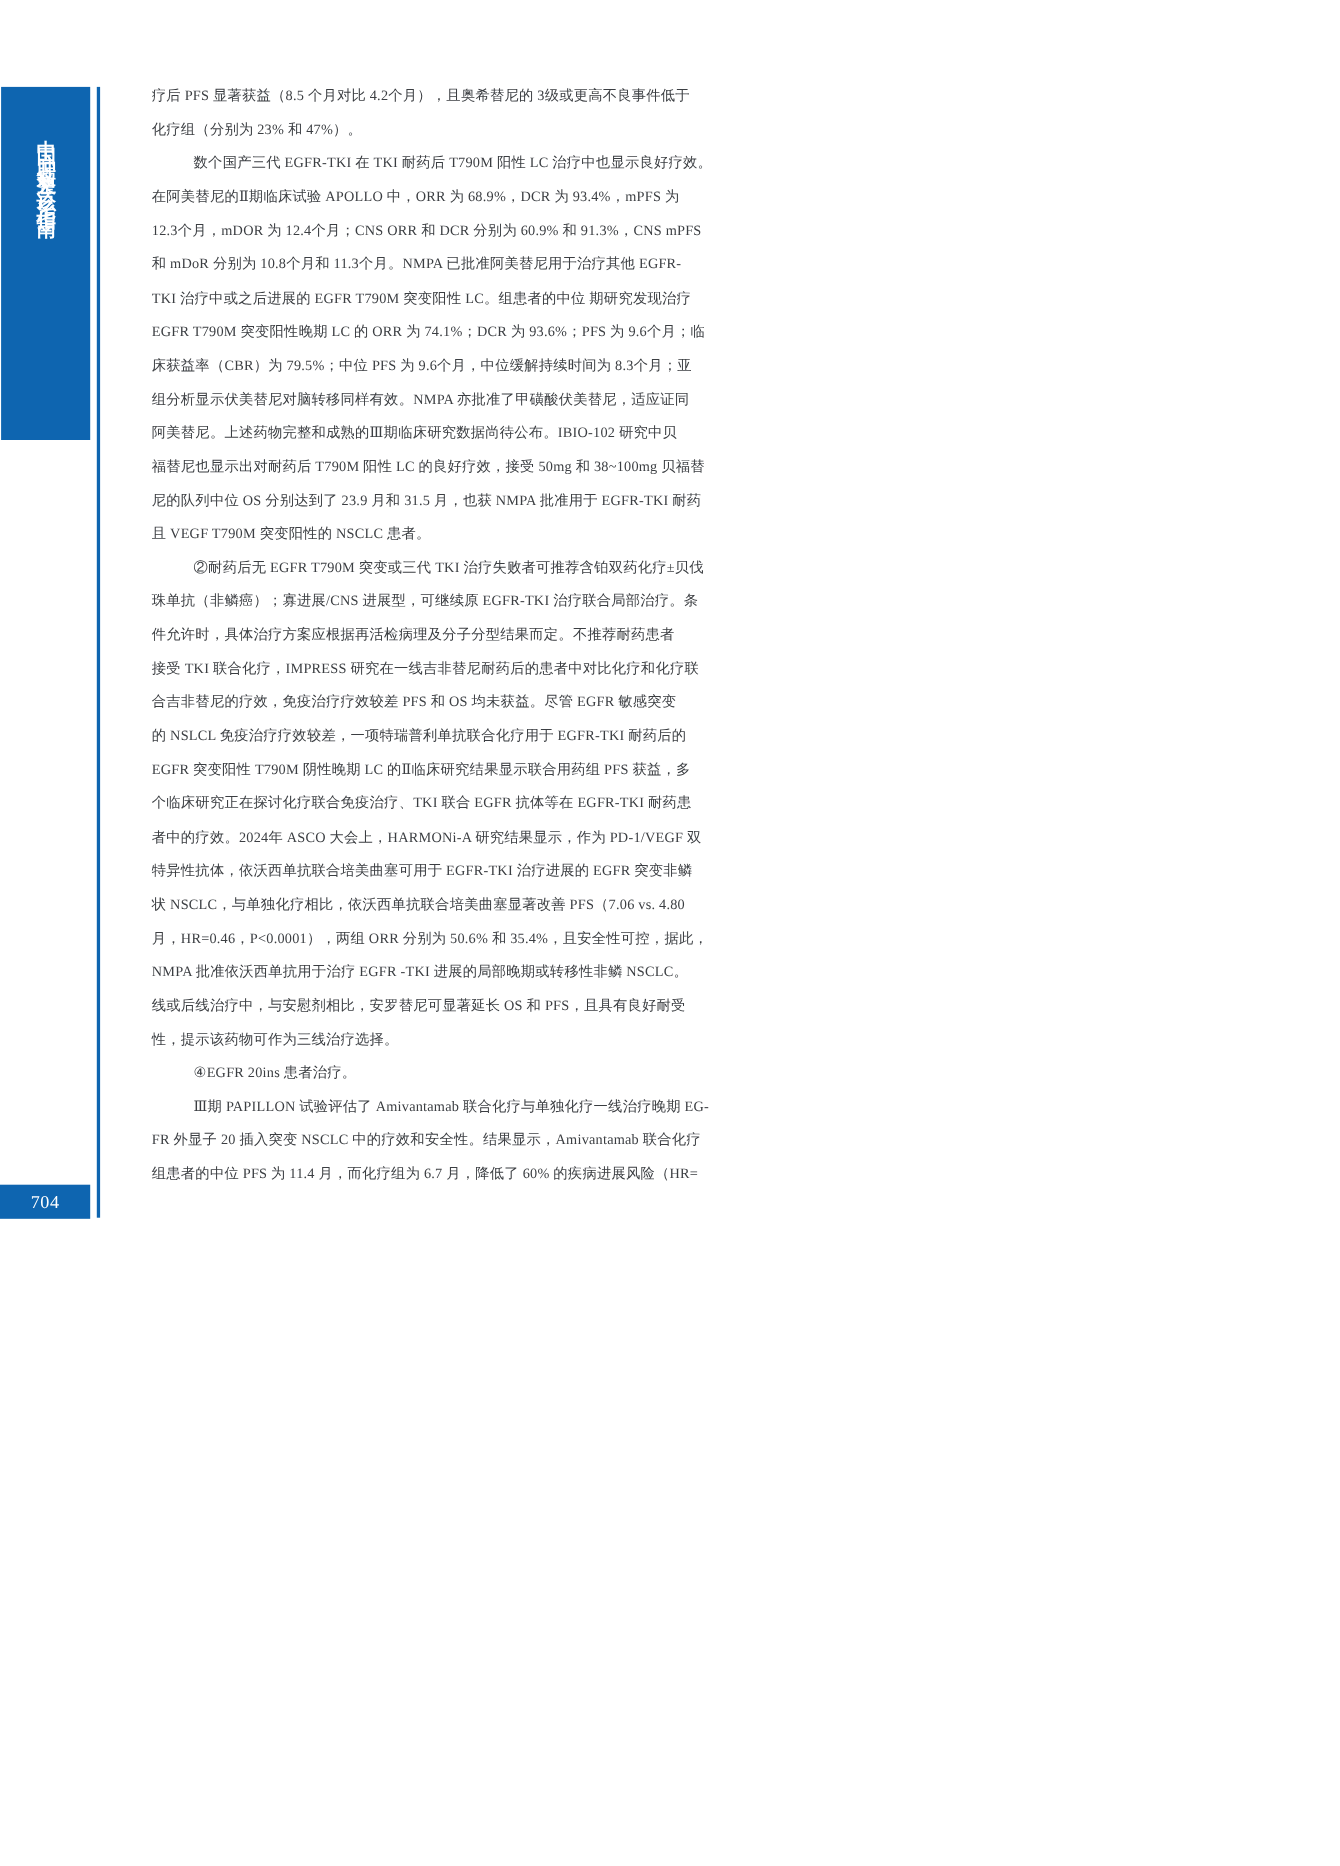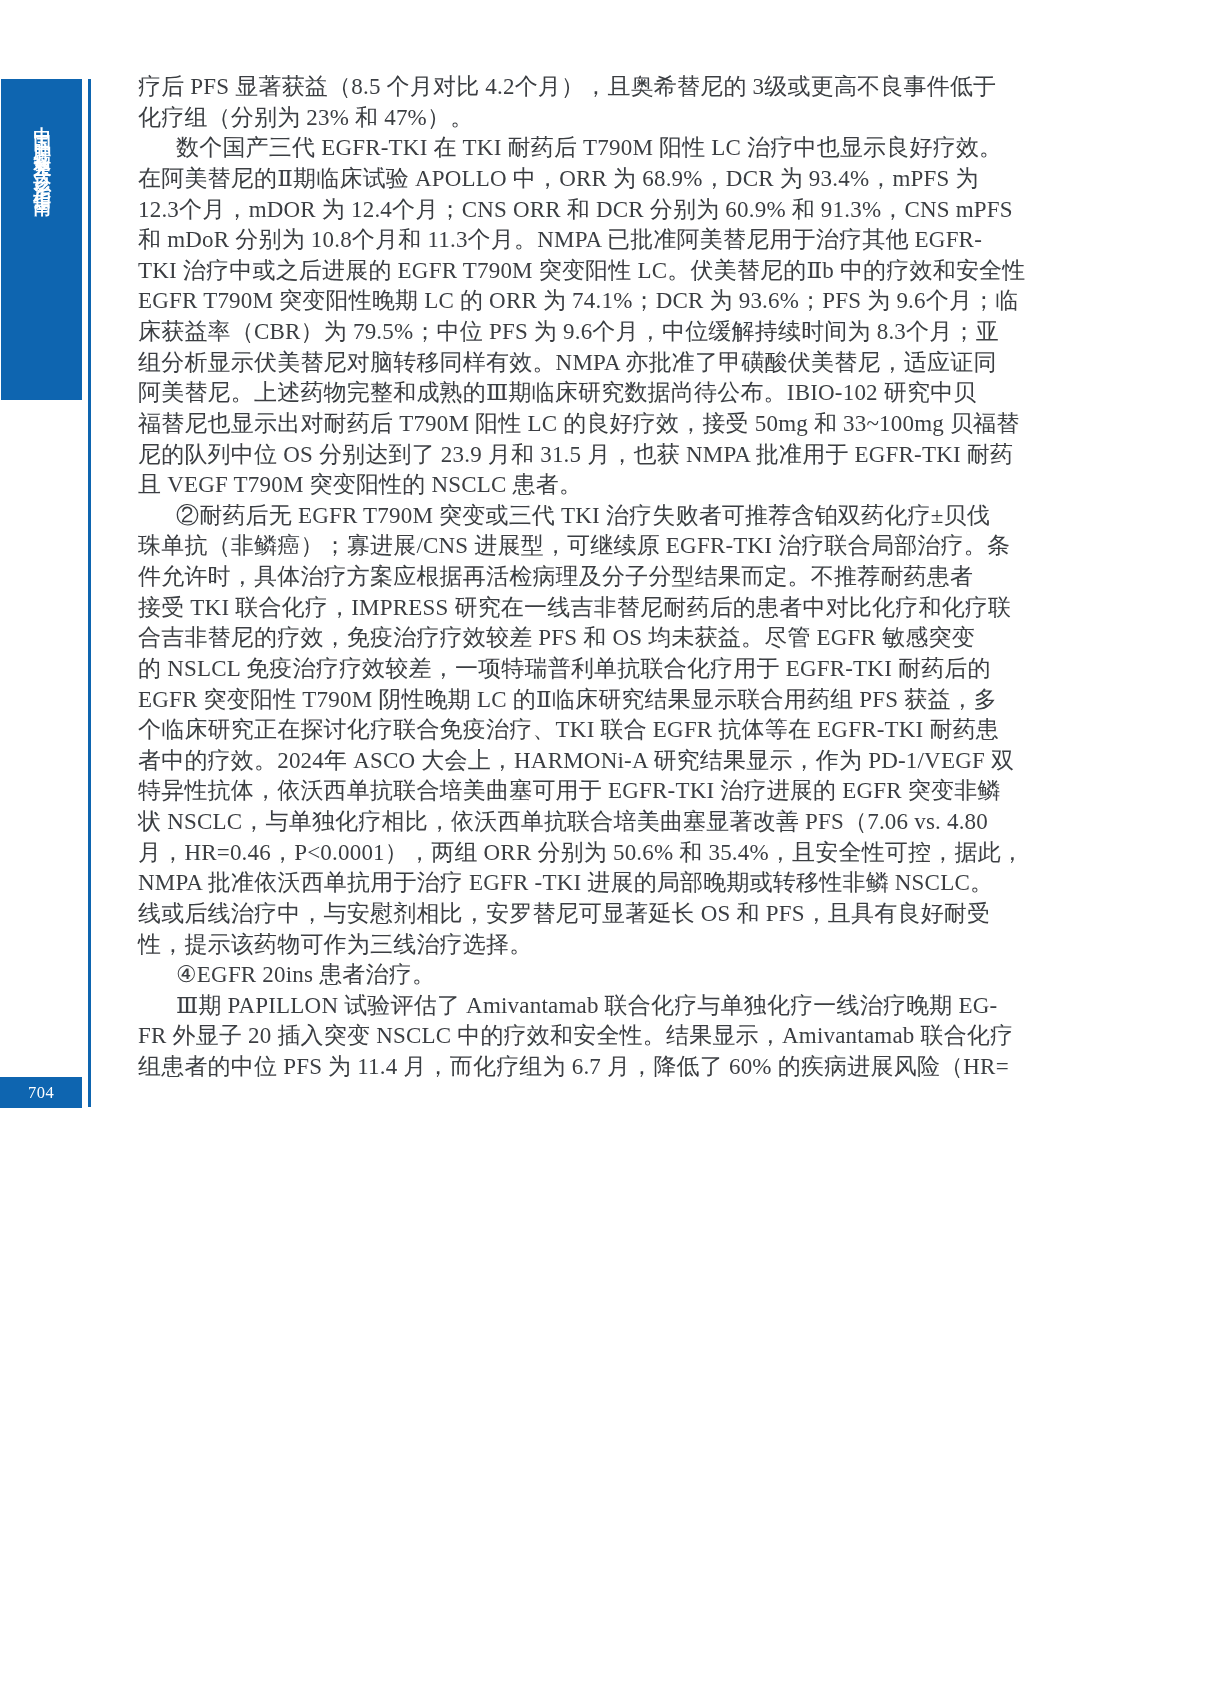--- a/index.html
+++ b/index.html
@@ -46,21 +46,21 @@
     font-family:"Liberation Serif","DejaVu Serif",serif;
   }
   
   #body-text{
     position:absolute;left:138px;top:72px;width:616px;
     color:#3b3e42;
   }
   #body-text .tline{
     height:30.64px;
     line-height:30.64px;
-    font-size:23px;
+    font-size:13px;
     white-space:nowrap;
     letter-spacing:0.2px;
     text-align:left;
   }
   #body-text .tline.indent{ padding-left:38px; }
 </style>
 </head>
 <body>
 
 <div id="page">
@@ -75,26 +75,26 @@
     <span class="num">704</span>
   </div>
 
   <div id="body-text">
       <div class="tline">疗后 PFS 显著获益（8.5 个月对比 4.2个月），且奥希替尼的 3级或更高不良事件低于</div>
       <div class="tline">化疗组（分别为 23% 和 47%）。</div>
       <div class="tline indent">数个国产三代 EGFR-TKI 在 TKI 耐药后 T790M 阳性 LC 治疗中也显示良好疗效。</div>
       <div class="tline">在阿美替尼的Ⅱ期临床试验 APOLLO 中，ORR 为 68.9%，DCR 为 93.4%，mPFS 为</div>
       <div class="tline">12.3个月，mDOR 为 12.4个月；CNS ORR 和 DCR 分别为 60.9% 和 91.3%，CNS mPFS</div>
       <div class="tline">和 mDoR 分别为 10.8个月和 11.3个月。NMPA 已批准阿美替尼用于治疗其他 EGFR-</div>
-      <div class="tline">TKI 治疗中或之后进展的 EGFR T790M 突变阳性 LC。伏美替尼的Ⅱb 中的疗效和安全性</div>
+      <div class="tline">TKI 治疗中或之后进展的 EGFR T790M 突变阳性 LC。组患者的中位 期研究发现治疗</div>
       <div class="tline">EGFR T790M 突变阳性晚期 LC 的 ORR 为 74.1%；DCR 为 93.6%；PFS 为 9.6个月；临</div>
       <div class="tline">床获益率（CBR）为 79.5%；中位 PFS 为 9.6个月，中位缓解持续时间为 8.3个月；亚</div>
       <div class="tline">组分析显示伏美替尼对脑转移同样有效。NMPA 亦批准了甲磺酸伏美替尼，适应证同</div>
       <div class="tline">阿美替尼。上述药物完整和成熟的Ⅲ期临床研究数据尚待公布。IBIO-102 研究中贝</div>
-      <div class="tline">福替尼也显示出对耐药后 T790M 阳性 LC 的良好疗效，接受 50mg 和 33~100mg 贝福替</div>
+      <div class="tline">福替尼也显示出对耐药后 T790M 阳性 LC 的良好疗效，接受 50mg 和 38~100mg 贝福替</div>
       <div class="tline">尼的队列中位 OS 分别达到了 23.9 月和 31.5 月，也获 NMPA 批准用于 EGFR-TKI 耐药</div>
       <div class="tline">且 VEGF T790M 突变阳性的 NSCLC 患者。</div>
       <div class="tline indent">②耐药后无 EGFR T790M 突变或三代 TKI 治疗失败者可推荐含铂双药化疗±贝伐</div>
       <div class="tline">珠单抗（非鳞癌）；寡进展/CNS 进展型，可继续原 EGFR-TKI 治疗联合局部治疗。条</div>
       <div class="tline">件允许时，具体治疗方案应根据再活检病理及分子分型结果而定。不推荐耐药患者</div>
       <div class="tline">接受 TKI 联合化疗，IMPRESS 研究在一线吉非替尼耐药后的患者中对比化疗和化疗联</div>
       <div class="tline">合吉非替尼的疗效，免疫治疗疗效较差 PFS 和 OS 均未获益。尽管 EGFR 敏感突变</div>
       <div class="tline">的 NSLCL 免疫治疗疗效较差，一项特瑞普利单抗联合化疗用于 EGFR-TKI 耐药后的</div>
       <div class="tline">EGFR 突变阳性 T790M 阴性晚期 LC 的Ⅱ临床研究结果显示联合用药组 PFS 获益，多</div>
       <div class="tline">个临床研究正在探讨化疗联合免疫治疗、TKI 联合 EGFR 抗体等在 EGFR-TKI 耐药患</div>

